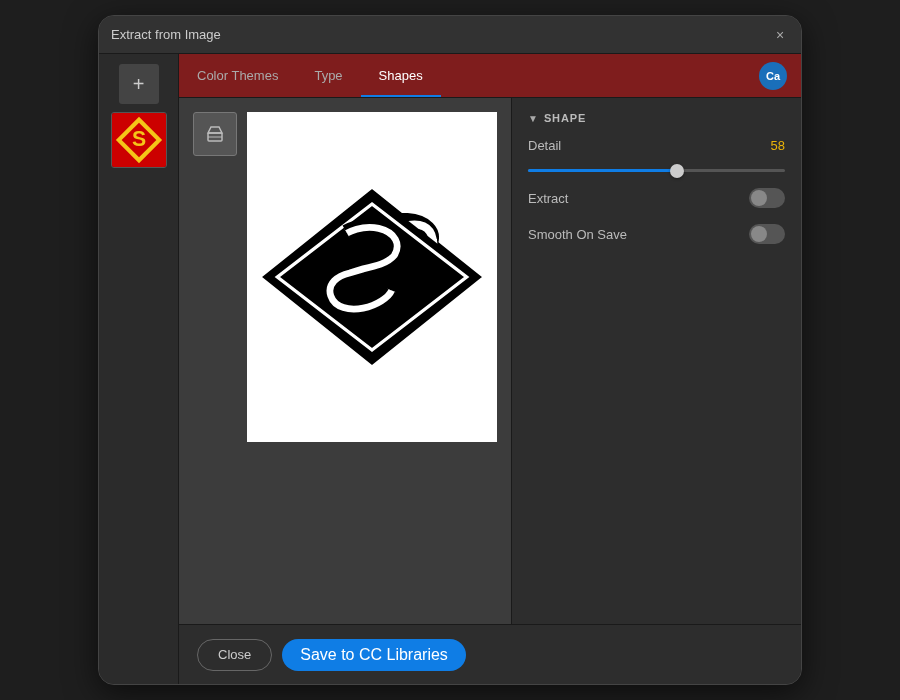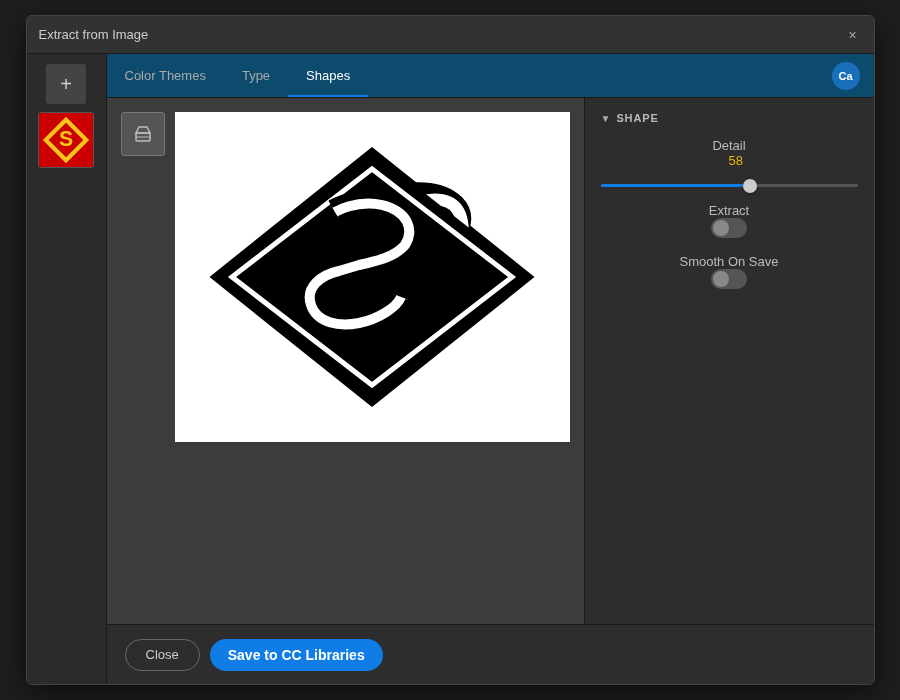--- a/index.html
+++ b/index.html
@@ -6,24 +6,24 @@
     body {
       background: #1e1e1e;
       display: flex;
       align-items: center;
       justify-content: center;
       width: 900px;
       height: 700px;
       font-family: -apple-system, 'Segoe UI', Arial, sans-serif;
     }
     .dialog {
-      width: 849px;
+      width: 704px;
       height: 670px;
       background: #2d2d2d;
-      border-radius: 6px;
+      border-radius: 16px;
       border: 1px solid #444;
       display: flex;
       flex-direction: column;
       overflow: hidden;
       box-shadow: 0 8px 32px rgba(0,0,0,0.6);
     }
     
     .titlebar {
       background: #323232;
       height: 38px;
@@ -94,21 +94,21 @@
     
     .content-area {
       flex: 1;
       display: flex;
       flex-direction: column;
       overflow: hidden;
     }
     
     .tabs-bar {
       height: 44px;
-      background: #0c4a6e;
+      background: #7f1d1d;
       border-bottom: 1px solid #1a1a1a;
       display: flex;
       align-items: center;
       padding: 0 0 0 0;
       flex-shrink: 0;
       position: relative;
     }
     .tab {
       padding: 0 18px;
       height: 100%;
@@ -226,21 +226,20 @@
     .section-header-title {
       color: #bbb;
       font-size: 11px;
       letter-spacing: 0.08em;
       font-weight: 600;
     }
     .control-row {
       display: flex;
       align-items: center;
       margin-bottom: 16px;
-      flex-direction: column;
     }
     .control-label {
       color: #bbb;
       font-size: 13px;
       flex: 1;
     }
     .control-value {
       color: #eab308;
       font-size: 13px;
       width: 28px;
@@ -315,23 +314,23 @@
       font-size: 13px;
       cursor: pointer;
     }
     .btn-save {
       height: 32px;
       padding: 0 18px;
       background: #0f7de5;
       border: none;
       border-radius: 16px;
       color: #fff;
-      font-size: 14px;
-      cursor: pointer;
-      font-weight: 700;
+      font-size: 16px;
+      cursor: pointer;
+      font-weight: 400;
     }
   </style>
 </head>
 <body>
 
 <div class="dialog">
 
   <div class="titlebar">
     <span class="titlebar-title">Extract from Image</span>
     <span class="close-btn">×</span>

